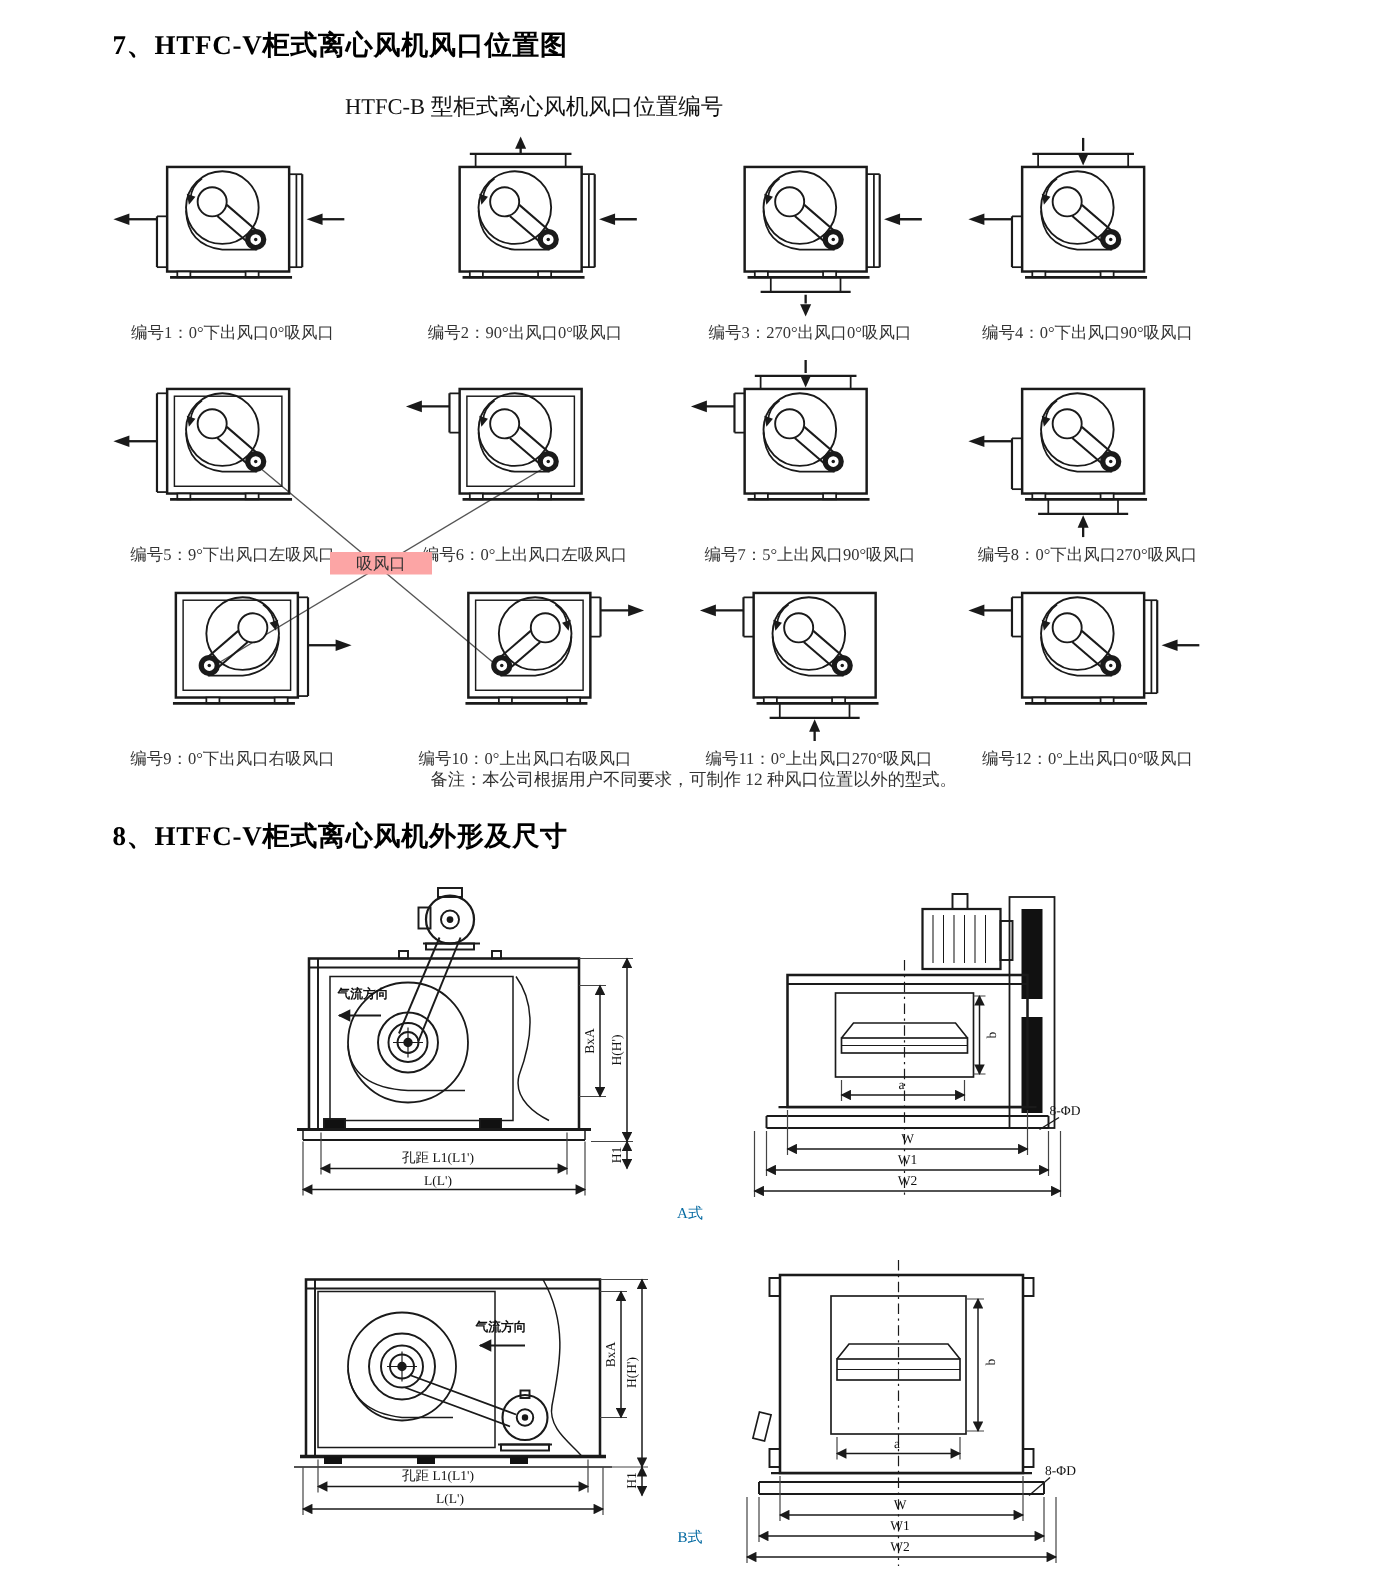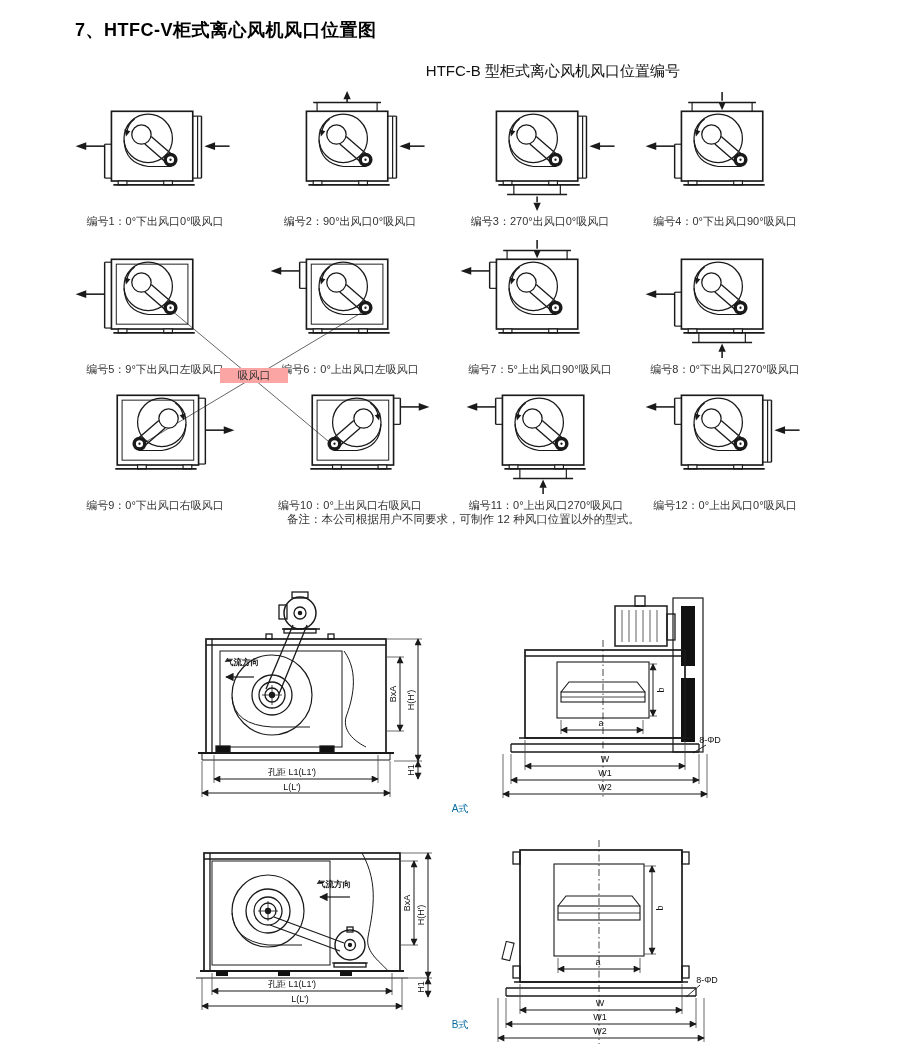--- a/index.html
+++ b/index.html
@@ -1,19 +1,19 @@
 <!DOCTYPE html>
 <html><head>
 <meta charset="utf-8">
 <style>
   html,body{margin:0;padding:0;background:#fff;}
   #page{position:relative;width:920px;height:1055px;background:#ffffff;overflow:hidden;
-        font-family:Liberation Sans, sans-serif;color:#1a1a1a;}
+        font-family:Liberation Serif, serif;color:#1a1a1a;}
   .h1{position:absolute;font-size:18px;font-weight:bold;color:#000;letter-spacing:.5px;}
-  .subtitle{position:absolute;font-size:15px;color:#111;text-align:right;}
+  .subtitle{position:absolute;font-size:15px;color:#111;text-align:left;}
   .note{position:absolute;font-size:11.5px;color:#333;}
   .fan-cell{position:absolute;width:190px;}
   .fan-svg{display:block;width:190px;height:122px;}
   .fan-label{margin-top:2px;text-align:center;font-size:11px;color:#333;white-space:nowrap;}
   .overlay{position:absolute;}
   .callout{position:absolute;font-size:11px;color:#333;text-align:center;background:#fca5a5;padding:0 2px;}
   .caption{position:absolute;font-size:10px;color:#0369a1;text-align:center;width:70px;}
   .drawing{position:absolute;}
   .drawing svg{display:block;width:100%;height:100%;}
   .dim{position:absolute;font-size:9px;color:#111;white-space:nowrap;transform:translate(-50%,-50%);}
@@ -381,20 +381,21 @@
           <polygon points="146,58 157,54 157,62" fill="#1a1a1a"></polygon>
         </g>
       </svg>
       <div class="fan-label">编号12：0°上出风口0°吸风口</div>
     </div>
 
   <div class="callout" style="left:220px;top:368px;width:64px;">吸风口</div>
 
   <div class="note" style="left:287px;top:512px;">备注：本公司根据用户不同要求，可制作 12 种风口位置以外的型式。</div>
 
+  <div class="h1" style="left:75px;top:545px;">8、HTFC-V柜式离心风机外形及尺寸</div>
 
   <div class="drawing" style="left:180px;top:583px;width:250px;height:218px;">
     <svg viewBox="0 0 250 218">
       <defs>
           <marker id="arA" viewBox="0 0 10 10" refX="9" refY="5" markerWidth="9" markerHeight="7" orient="auto-start-reverse">
             <path d="M0,0 L10,5 L0,10 z" fill="#1a1a1a"></path>
           </marker>
         </defs>
       <g stroke="#1a1a1a" fill="none" stroke-width="1.3">
 

